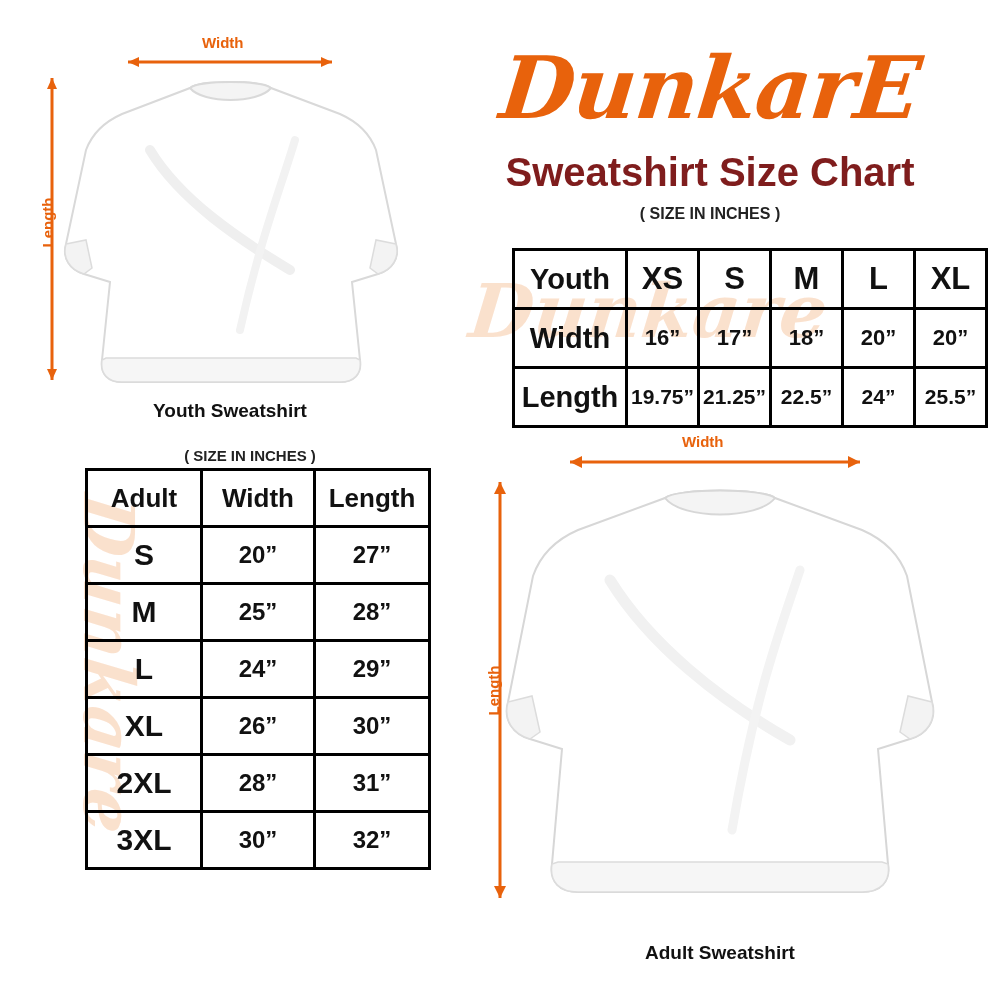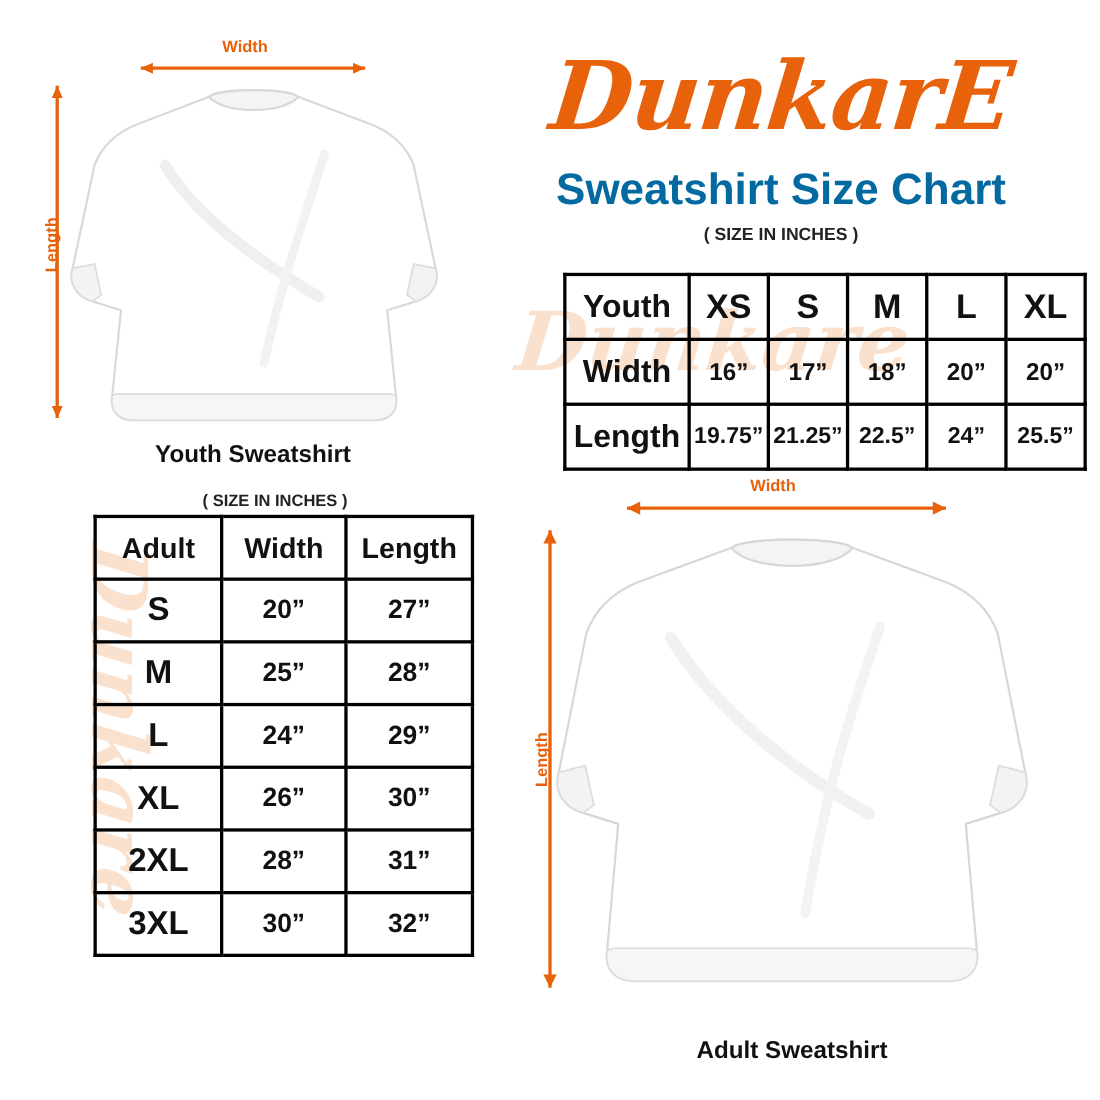--- a/index.html
+++ b/index.html
@@ -43,21 +43,21 @@
     white-space: nowrap;
   }
   .chart-title {
     position: absolute;
     left: 430px;
     top: 150px;
     width: 560px;
     text-align: center;
     font-size: 40px;
     font-weight: bold;
-    color: #0369a1;
+    color: #7f1d1d;
     white-space: nowrap;
   }
   .units-youth {
     position: absolute;
     left: 430px;
     top: 205px;
     width: 560px;
     text-align: center;
     font-size: 16px;
     font-weight: bold;
@@ -155,21 +155,21 @@
   #adult-table .colhead-2 { width: 108px; font-size: 26px; }
   #adult-table .colhead-3 { width: 110px; font-size: 26px; }
   #adult-table .sizecell { font-size: 30px; }
   #adult-table .valcell { font-size: 24px; }
 
   
   .shirt-wrap { position: absolute; }
   .shirt-caption {
     position: absolute;
     text-align: center;
-    font-size: 22px;
+    font-size: 19px;
     font-weight: bold;
     color: #111;
     width: 100%;
   }
 
   
   #youth-shirt { left: 40px; top: 30px; width: 380px; height: 390px; }
   #youth-caption { left: 40px; top: 400px; width: 380px; }
 
   

